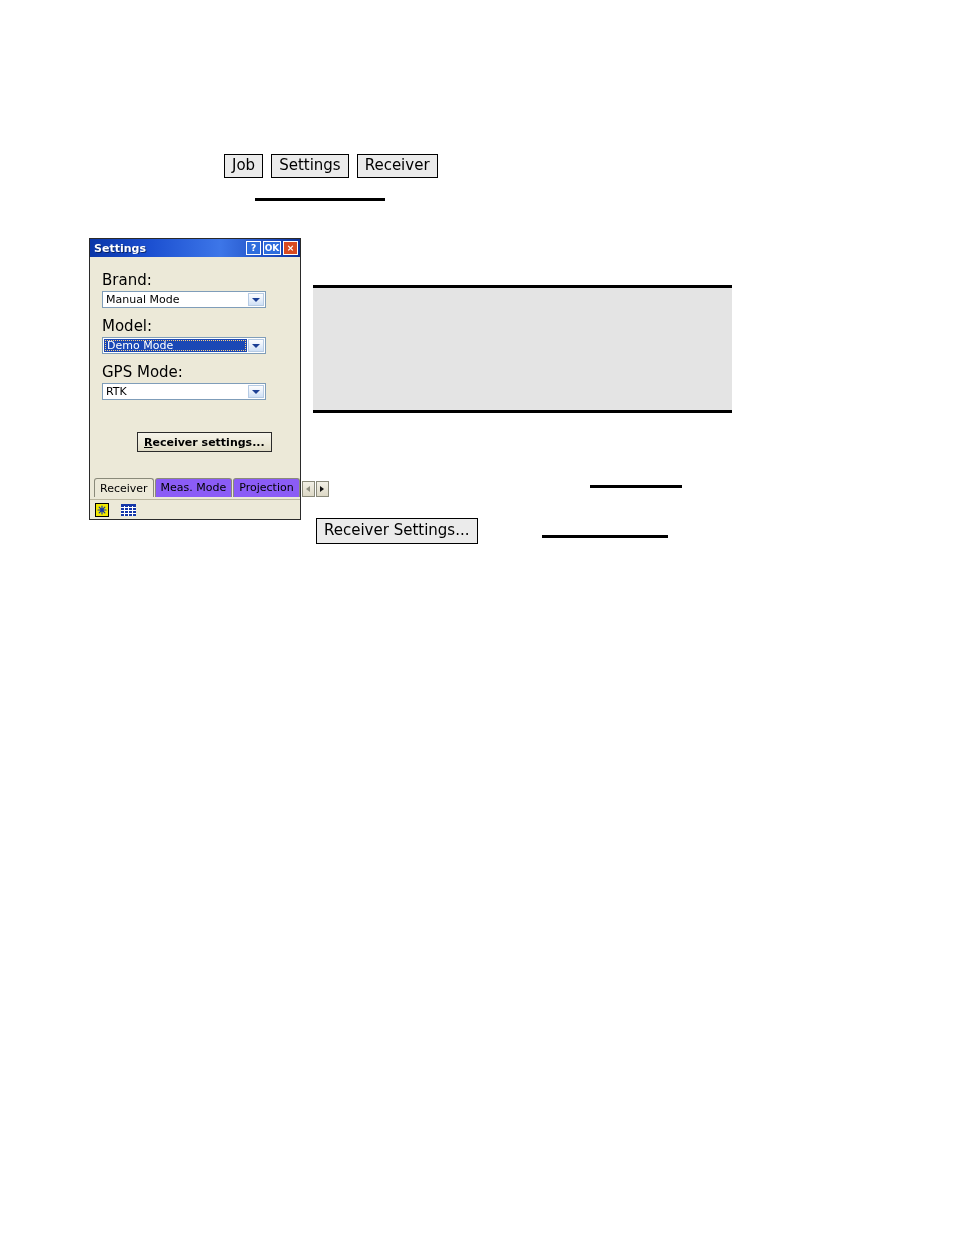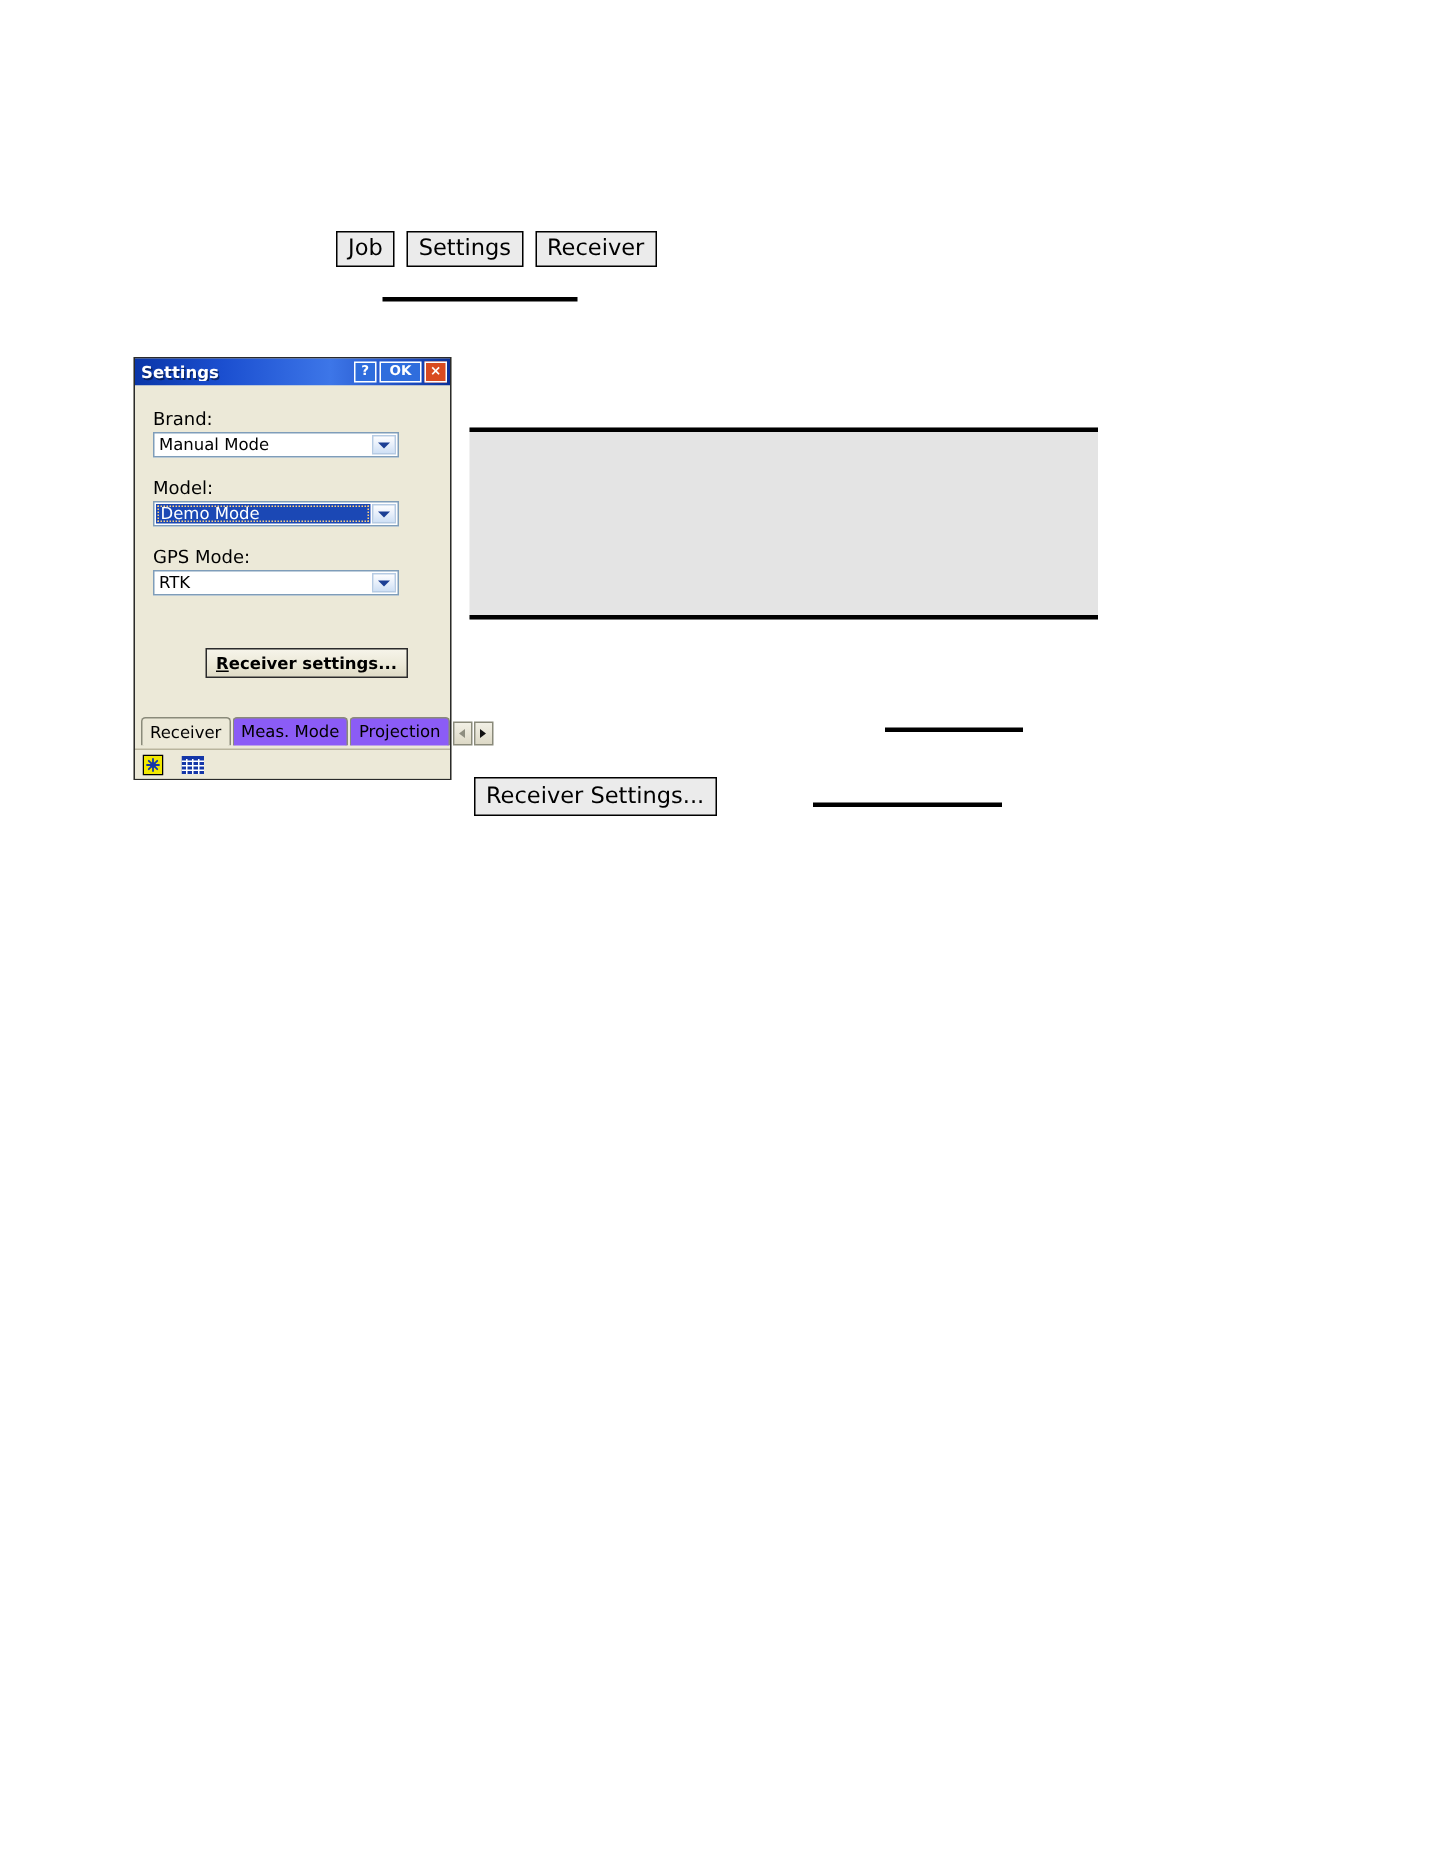--- a/index.html
+++ b/index.html
@@ -128,34 +128,34 @@
     align-items: center;
     justify-content: center;
     font-family: "DejaVu Sans", sans-serif;
     font-size: 9px;
     font-weight: bold;
     color: #ffffff;
     line-height: 1;
     cursor: pointer;
   }
   .ce-tbtn.help { background: #2f6ddd; }
-  .ce-tbtn.ok   { background: #2f6ddd; width: 28px; }
+  .ce-tbtn.ok   { background: #2f6ddd; width: 18px; }
   .ce-tbtn.close{ background: #d94a20; }
 
   .ce-client {
     flex: 1 1 auto;
     position: relative;
     padding: 0;
     background: #ece9d8;
   }
 
   .fld-group { position: absolute; left: 12px; width: 164px; }
   .fld-label {
     font-family: "DejaVu Sans", sans-serif;
-    font-size: 12px;
+    font-size: 15px;
     color: #000000;
     line-height: 1;
     margin-bottom: 3px;
     white-space: nowrap;
   }
   .combo {
     height: 17px;
     border: 1px solid #7f9db9;
     background: #ffffff;
     display: flex;

